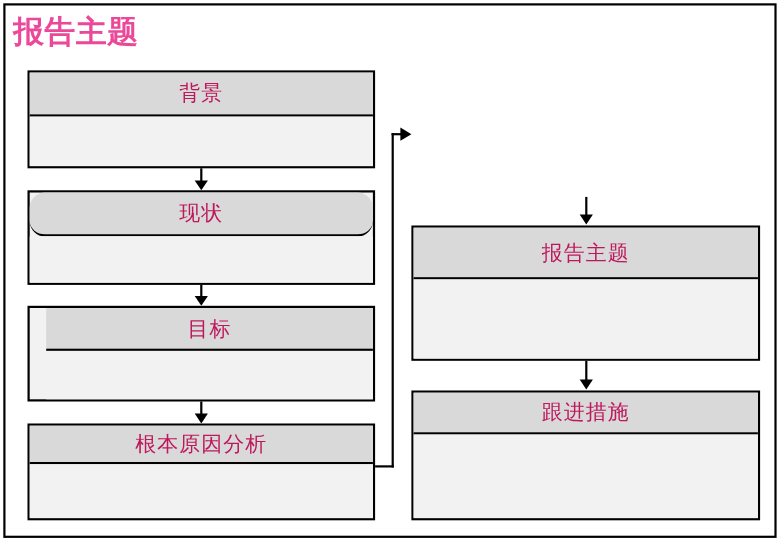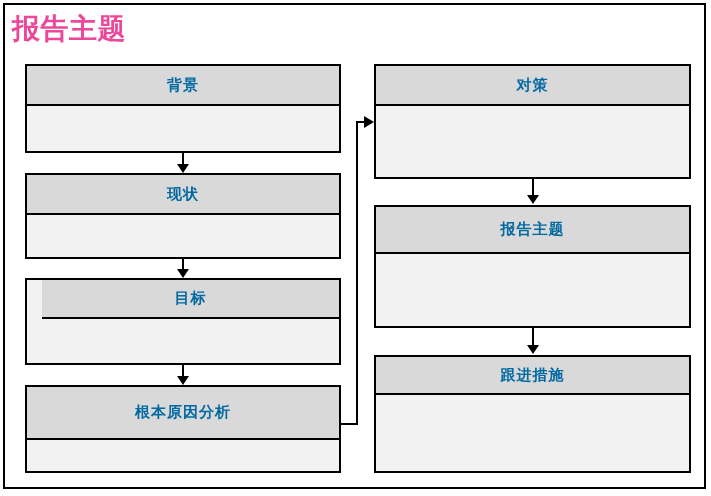--- a/index.html
+++ b/index.html
@@ -46,23 +46,23 @@
     box-sizing: border-box;
     border: 2px solid #000000;
     background: #f2f2f2;
     display: flex;
     flex-direction: column;
   }
   .flow-box .box-header {
     box-sizing: border-box;
     background: #d9d9d9;
     border-bottom: 2px solid #000000;
-    color: #0369a1;
-    font-size: 15px;
-    font-weight: bold;
+    color: #be185d;
+    font-size: 19px;
+    font-weight: normal;
     display: flex;
     align-items: center;
     justify-content: center;
     letter-spacing: 1px;
     flex: 0 0 auto;
   }
   .flow-box .box-body {
     flex: 1 1 auto;
     background: #f2f2f2;
   }
@@ -117,55 +117,51 @@
     <div class="box-header" style="height:40px;">背景</div>
     <div class="box-body"></div>
   </div>
 
   <div class="arrow-down" style="left:183px; top:153px;">
     <div class="shaft" style="height:12px;"></div>
     <div class="head" style="top:11px;"></div>
   </div>
 
   <div class="flow-box" style="left:25px; top:173px; width:316px; height:86px;">
-    <div class="box-header" style="height:40px;">现状</div>
+    <div class="box-header" style="height:40px;border-radius:14px;">现状</div>
     <div class="box-body"></div>
   </div>
 
   <div class="arrow-down" style="left:183px; top:259px;">
     <div class="shaft" style="height:11px;"></div>
     <div class="head" style="top:10px;"></div>
   </div>
 
   <div class="flow-box" style="left:25px; top:278px; width:316px; height:87px;padding-left:15px;">
     <div class="box-header" style="height:39px;">目标</div>
     <div class="box-body"></div>
   </div>
 
   <div class="arrow-down" style="left:183px; top:365px;">
     <div class="shaft" style="height:12px;"></div>
     <div class="head" style="top:11px;"></div>
   </div>
 
   <div class="flow-box" style="left:25px; top:385px; width:316px; height:88px;">
-    <div class="box-header" style="height:53px;">根本原因分析</div>
+    <div class="box-header" style="height:35px;">根本原因分析</div>
     <div class="box-body"></div>
   </div>
 
   <div>
     <div class="conn-seg" style="left:341px; top:423px; width:17px; height:2px;"></div>
     <div class="conn-seg" style="left:356px; top:121px; width:2px; height:304px;"></div>
     <div class="conn-seg" style="left:356px; top:121px; width:10px; height:2px;"></div>
     <div class="conn-arrow-right" style="left:364px; top:116px;"></div>
   </div>
 
-  <div class="flow-box" style="left:374px; top:64px; width:317px; height:115px;">
-    <div class="box-header" style="height:40px;">对策</div>
-    <div class="box-body"></div>
-  </div>
 
   <div class="arrow-down" style="left:533px; top:179px;">
     <div class="shaft" style="height:17px;"></div>
     <div class="head" style="top:16px;"></div>
   </div>
 
   <div class="flow-box" style="left:374px; top:205px; width:317px; height:123px;">
     <div class="box-header" style="height:47px;">报告主题</div>
     <div class="box-body"></div>
   </div>

